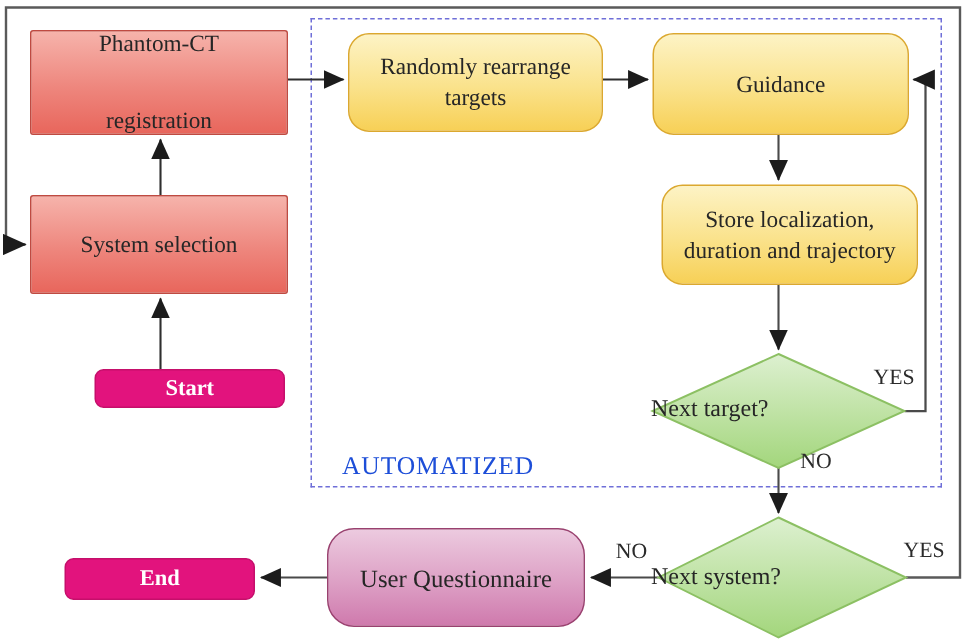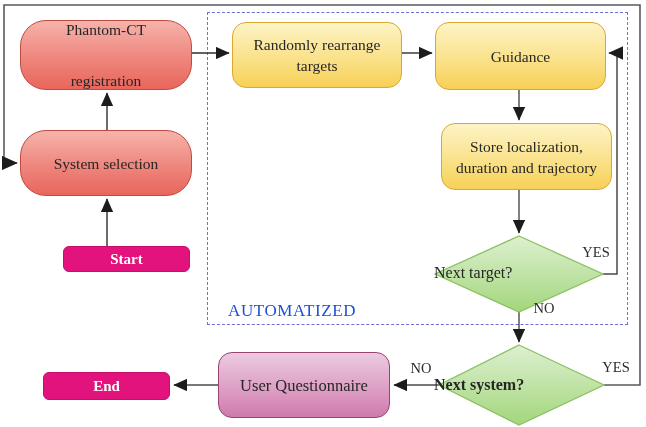--- a/index.html
+++ b/index.html
@@ -7,21 +7,21 @@
     position:relative;width:646px;height:427px;background:#ffffff;overflow:hidden;
     font-family:"Liberation Serif", serif;color:#262626;
   }
   .node{
     position:absolute;box-sizing:border-box;display:flex;flex-direction:column;
     align-items:center;justify-content:center;text-align:center;
     font-size:15.5px;line-height:21px;
   }
   .red{
     background:linear-gradient(180deg,#f6b3ab 0%,#ee867d 55%,#e8665c 100%);
-    border:1.6px solid #bf4a41;border-radius:26px;gap:30px;
+    border:1.6px solid #bf4a41;border-radius:2px;gap:30px;
   }
   .yellow{
     background:linear-gradient(180deg,#fdf3c5 0%,#fae28b 55%,#f7d056 100%);
     border:1.6px solid #dba82f;border-radius:14px;
   }
   .pinkbox{
     background:linear-gradient(180deg,#eccadf 0%,#dda0c5 55%,#cf7aad 100%);
     border:1.6px solid #99416f;border-radius:14px;
   }
   .magenta{
@@ -113,25 +113,25 @@
 
   <div class="node yellow" style="left:435px;top:22px;width:171px;height:68px;">
     <span>Guidance</span>
   </div>
 
   <div class="node yellow" style="left:441px;top:123px;width:171px;height:67px;">
     <span>Store localization,</span>
     <span>duration and trajectory</span>
   </div>
 
-  <div class="node pinkbox" style="left:218px;top:352px;width:172px;height:66px;font-size:16.5px;">
+  <div class="node pinkbox" style="left:218px;top:352px;width:172px;height:66px;font-size:16.5px;border-radius:18px;">
     <span>User Questionnaire</span>
   </div>
 
   <div class="diamond-label" style="left:434px;top:264px;">Next target?</div>
-  <div class="diamond-label" style="left:434px;top:376px;font-weight:bold;">Next system?</div>
+  <div class="diamond-label" style="left:434px;top:376px;">Next system?</div>
 
   <div class="edge-label" style="left:578px;top:244px;width:36px;">YES</div>
   <div class="edge-label" style="left:528px;top:300px;width:32px;">NO</div>
   <div class="edge-label" style="left:402px;top:360px;width:38px;">NO</div>
   <div class="edge-label" style="left:596px;top:359px;width:40px;">YES</div>
 
 </div>
 
 </body></html>

